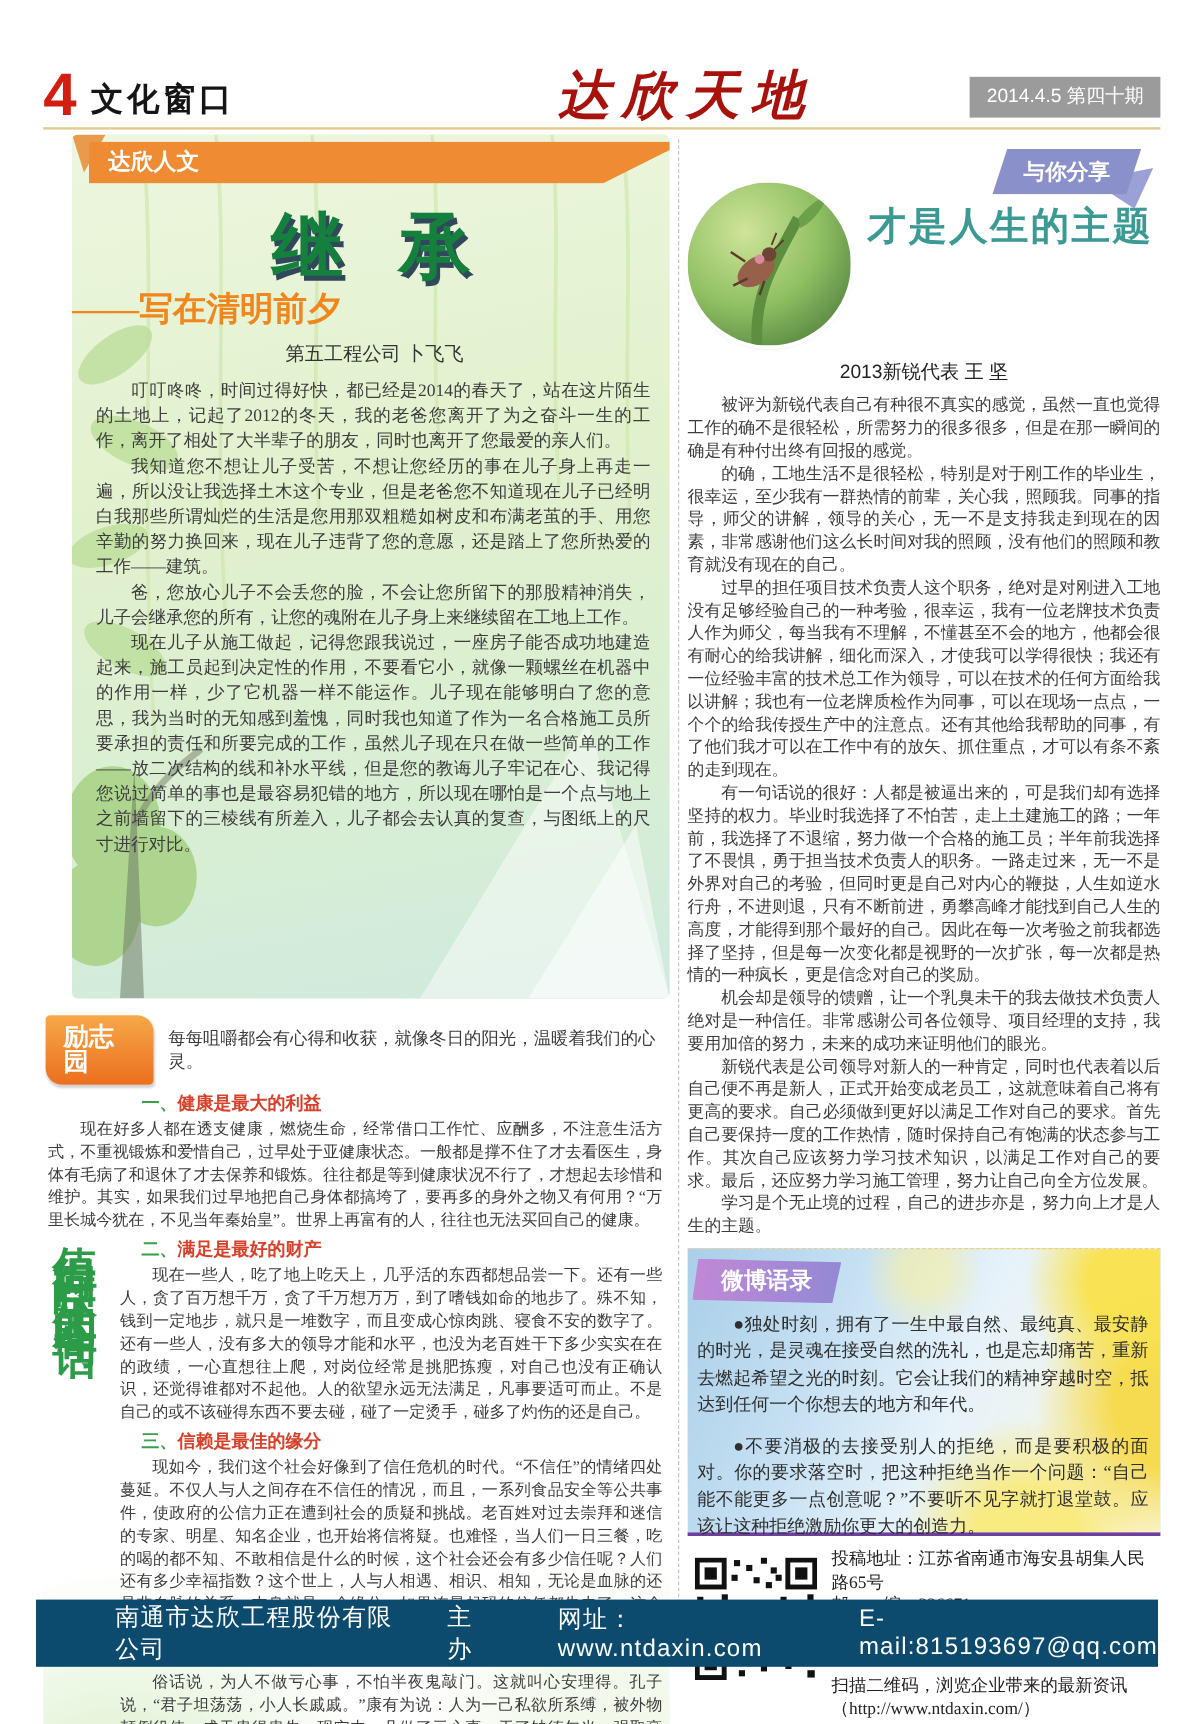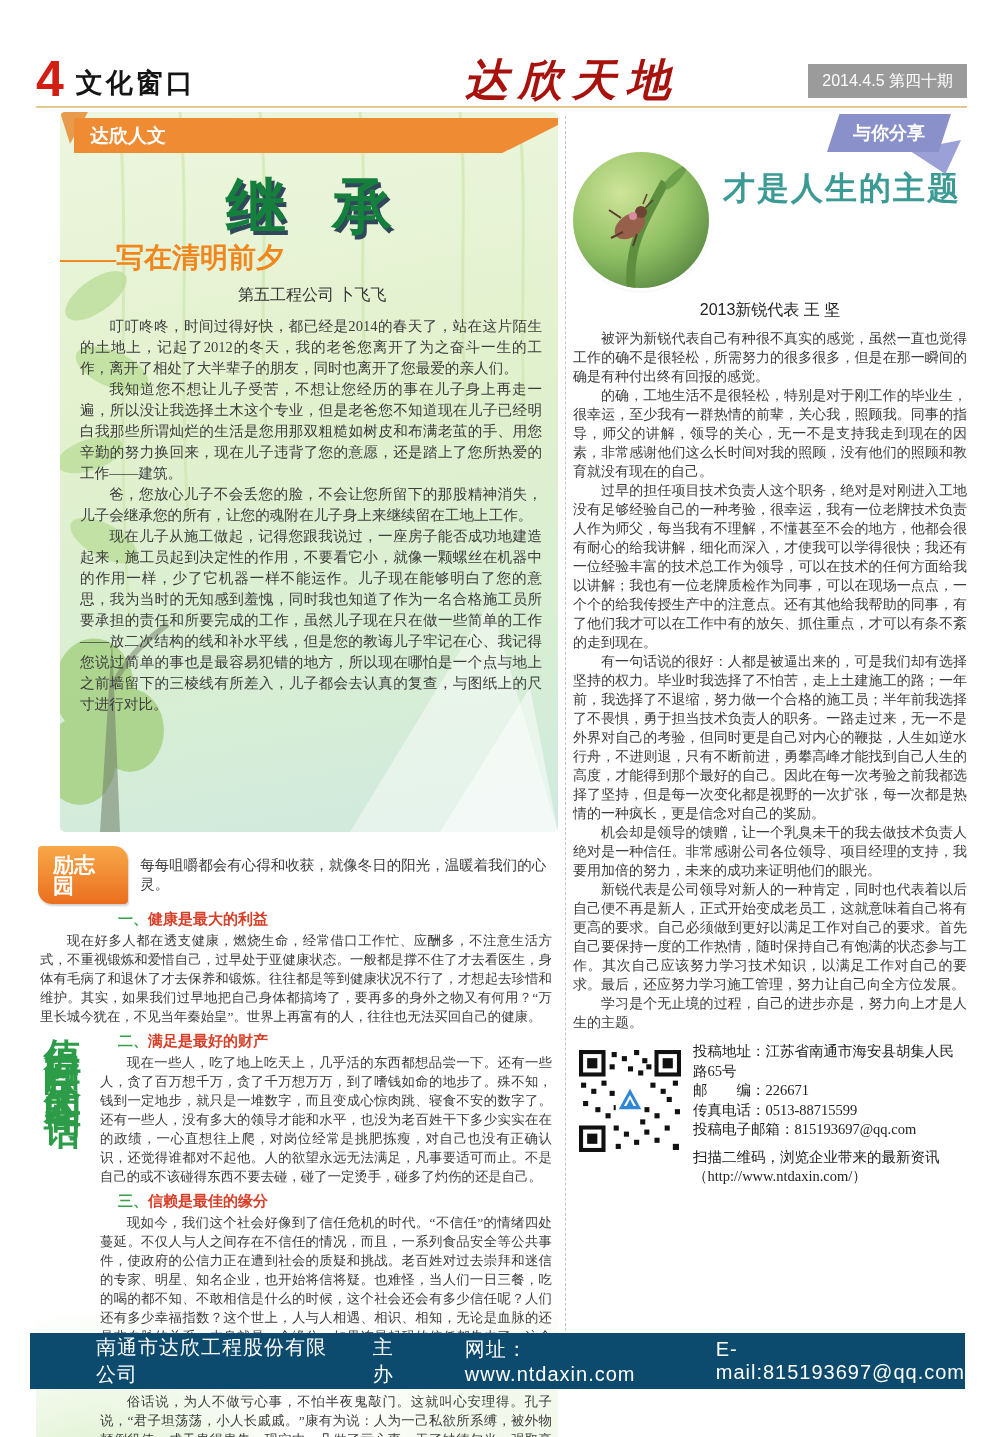--- a/index.html
+++ b/index.html
@@ -55,21 +55,21 @@
                  font-family:"DejaVu Serif",serif; font-weight:bold; font-size:37px; line-height:1;
                  color:#2d9c48; letter-spacing:8px; }
   .lz-head { margin:6px 0 2px 80px; font-family:"Liberation Sans",sans-serif; font-weight:bold; font-size:15px; }
   .lz-num { color:#37a24b; }
   .lz-ht  { color:#d8402a; }
   .lz-body p { margin:0; text-indent:2em; font-size:13.4px; line-height:19px; text-align:justify; color:#3d3d3d; }
   .sec-full .lz-body { margin:0 4px 0 2px; }
   .sec-ind  .lz-body { margin:0 4px 0 62px; }
 
   
-  .share-banner { position:absolute; top:2px; right:16px; z-index:2; background:#8a90c9; color:#fff;
+  .share-banner { position:absolute; top:12px; right:16px; z-index:2; background:#8a90c9; color:#fff;
                   font-family:"Liberation Sans",sans-serif; font-weight:bold; font-size:18px; line-height:1;
                   padding:10px 26px; clip-path:polygon(10% 0,100% 0,90% 100%,0 100%); }
   .share-fold { position:absolute; top:28px; right:6px; width:52px; height:34px; background:#9ba0d6;
                 clip-path:polygon(0 30%,100% 0,70% 100%); z-index:1; }
   .photo-row { display:flex; padding-top:40px; }
   .photo { width:136px; height:136px; border-radius:50%; overflow:hidden; flex:none;
            box-shadow:0 0 0 3px #fff, 0 1px 4px rgba(0,0,0,.25); }
   .photo svg { display:block; }
   .rt-titles { flex:1; padding-left:10px; padding-top:8px; }
   .rt-title1 { font-family:"DejaVu Serif",serif; font-weight:bold; font-style:italic; font-size:54px; line-height:1;
@@ -251,20 +251,27 @@
       <div class="rt-body">
         <p>被评为新锐代表自己有种很不真实的感觉，虽然一直也觉得工作的确不是很轻松，所需努力的很多很多，但是在那一瞬间的确是有种付出终有回报的感觉。</p>
         <p>的确，工地生活不是很轻松，特别是对于刚工作的毕业生，很幸运，至少我有一群热情的前辈，关心我，照顾我。同事的指导，师父的讲解，领导的关心，无一不是支持我走到现在的因素，非常感谢他们这么长时间对我的照顾，没有他们的照顾和教育就没有现在的自己。</p>
         <p>过早的担任项目技术负责人这个职务，绝对是对刚进入工地没有足够经验自己的一种考验，很幸运，我有一位老牌技术负责人作为师父，每当我有不理解，不懂甚至不会的地方，他都会很有耐心的给我讲解，细化而深入，才使我可以学得很快；我还有一位经验丰富的技术总工作为领导，可以在技术的任何方面给我以讲解；我也有一位老牌质检作为同事，可以在现场一点点，一个个的给我传授生产中的注意点。还有其他给我帮助的同事，有了他们我才可以在工作中有的放矢、抓住重点，才可以有条不紊的走到现在。</p>
         <p>有一句话说的很好：人都是被逼出来的，可是我们却有选择坚持的权力。毕业时我选择了不怕苦，走上土建施工的路；一年前，我选择了不退缩，努力做一个合格的施工员；半年前我选择了不畏惧，勇于担当技术负责人的职务。一路走过来，无一不是外界对自己的考验，但同时更是自己对内心的鞭挞，人生如逆水行舟，不进则退，只有不断前进，勇攀高峰才能找到自己人生的高度，才能得到那个最好的自己。因此在每一次考验之前我都选择了坚持，但是每一次变化都是视野的一次扩张，每一次都是热情的一种疯长，更是信念对自己的奖励。</p>
         <p>机会却是领导的馈赠，让一个乳臭未干的我去做技术负责人绝对是一种信任。非常感谢公司各位领导、项目经理的支持，我要用加倍的努力，未来的成功来证明他们的眼光。</p>
         <p>新锐代表是公司领导对新人的一种肯定，同时也代表着以后自己便不再是新人，正式开始变成老员工，这就意味着自己将有更高的要求。自己必须做到更好以满足工作对自己的要求。首先自己要保持一度的工作热情，随时保持自己有饱满的状态参与工作。其次自己应该努力学习技术知识，以满足工作对自己的要求。最后，还应努力学习施工管理，努力让自己向全方位发展。</p>
         <p>学习是个无止境的过程，自己的进步亦是，努力向上才是人生的主题。</p>
       </div>
 
+      <div class="weibo-block">
+        <div class="weibo-tag">微博语录</div>
+        <div class="weibo-quotes">
+          <p>●独处时刻，拥有了一生中最自然、最纯真、最安静的时光，是灵魂在接受自然的洗礼，也是忘却痛苦，重新去燃起希望之光的时刻。它会让我们的精神穿越时空，抵达到任何一个你想去的地方和年代。</p>
+          <p>●不要消极的去接受别人的拒绝，而是要积极的面对。你的要求落空时，把这种拒绝当作一个问题：“自己能不能更多一点创意呢？”不要听不见字就打退堂鼓。应该让这种拒绝激励你更大的创造力。</p>
+        </div>
+      </div>
 
       <div class="contact-block">
         <div class="qr">
           <svg width="102" height="102" viewBox="0 0 100 100" aria-hidden="true">
             <rect width="100" height="100" fill="#fff"></rect>
             <g fill="#111">
               <rect x="0" y="0" width="26" height="26"></rect>
                 <rect x="74" y="0" width="26" height="26"></rect>
                 <rect x="0" y="74" width="26" height="26"></rect>
             </g>

